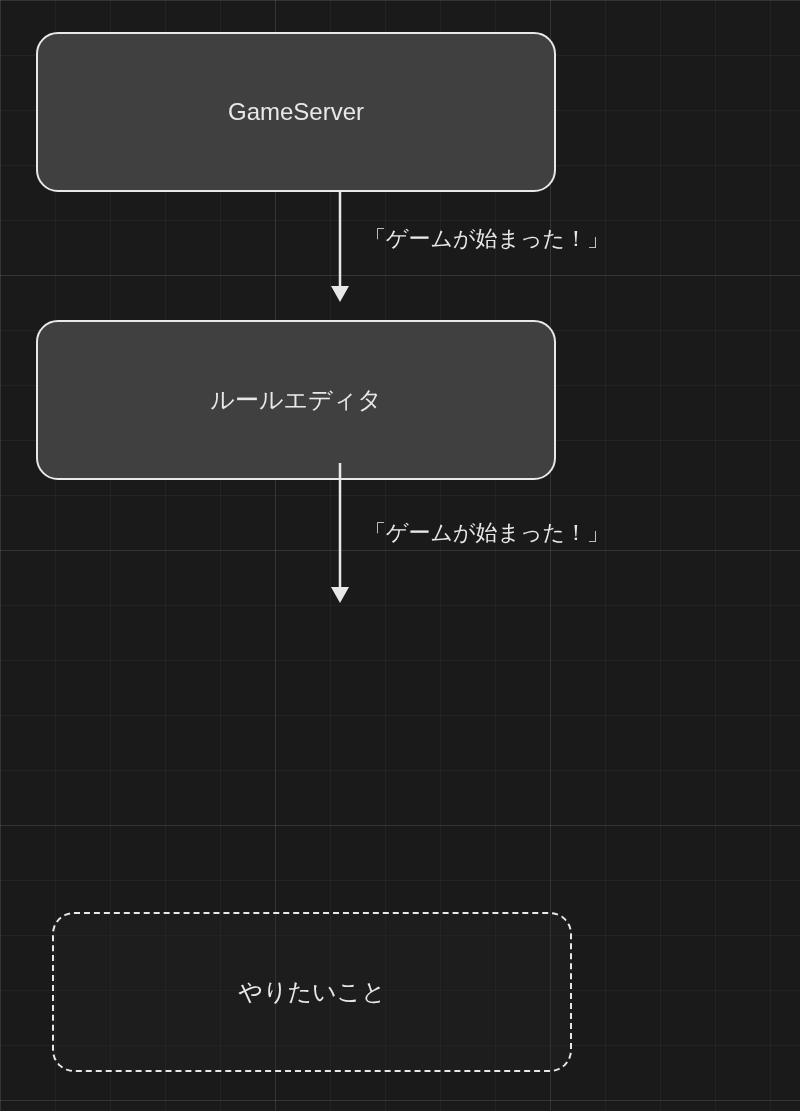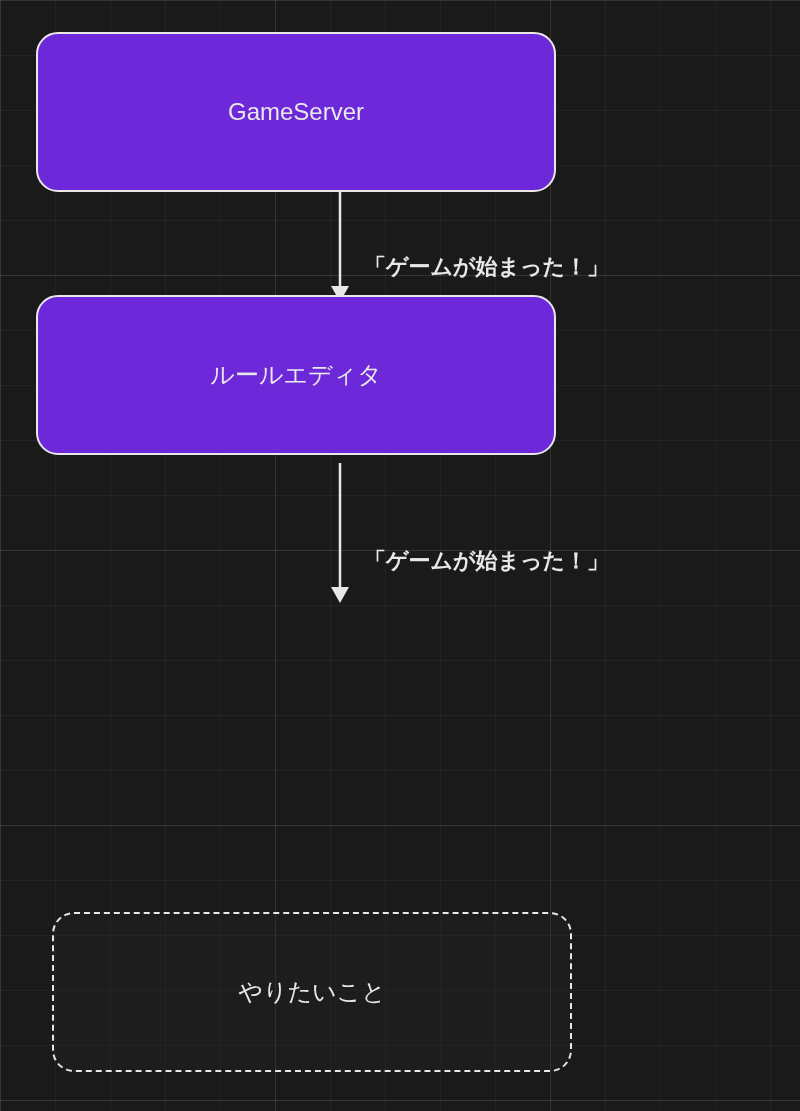--- a/index.html
+++ b/index.html
@@ -42,43 +42,42 @@
     }
     
     .canvas {
       position: relative;
       width: 100%;
       height: 100%;
     }
     
     .node {
       position: absolute;
-      background-color: #6d28d9;
+      background-color: #404040;
       border: 2px solid #e8e8e8;
       border-radius: 22px;
       color: #e8e8e8;
       font-size: 24px;
       display: flex;
       align-items: center;
       justify-content: center;
       font-weight: 400;
     }
     
     .node-dashed {
       border-style: dashed;
       background-color: rgba(38, 38, 38, 0.3);
     }
     
     .edge-label {
       position: absolute;
       color: #e8e8e8;
       font-size: 22px;
-      font-weight: 700;
+      font-weight: 400;
       white-space: nowrap;
-      margin-top: 28px;
     }
     
     .arrow-svg {
       position: absolute;
       pointer-events: none;
     }
   </style>
 </head>
 <body>
 
@@ -91,21 +90,21 @@
     <span>GameServer</span>
   </div>
 
   <svg class="arrow-svg" width="30" height="110" style="left: 325px; top: 192px;">
     <line stroke="#e8e8e8" stroke-width="2.5" x1="15" y1="0" x2="15" y2="96"></line>
     <polygon fill="#e8e8e8" points="6,94 24,94 15,110"></polygon>
   </svg>
 
   <div class="edge-label" style="left: 364px; top: 224px;">「ゲームが始まった！」</div>
 
-  <div class="node" style="left: 36px; top: 295px; width: 520px; height: 160px;">
+  <div class="node" style="left: 36px; top: 320px; width: 520px; height: 160px;">
     <span>ルールエディタ</span>
   </div>
 
   <svg class="arrow-svg" width="30" height="140" style="left: 325px; top: 463px;">
     <line stroke="#e8e8e8" stroke-width="2.5" x1="15" y1="0" x2="15" y2="126"></line>
     <polygon fill="#e8e8e8" points="6,124 24,124 15,140"></polygon>
   </svg>
 
   <div class="edge-label" style="left: 364px; top: 518px;">「ゲームが始まった！」</div>
 

